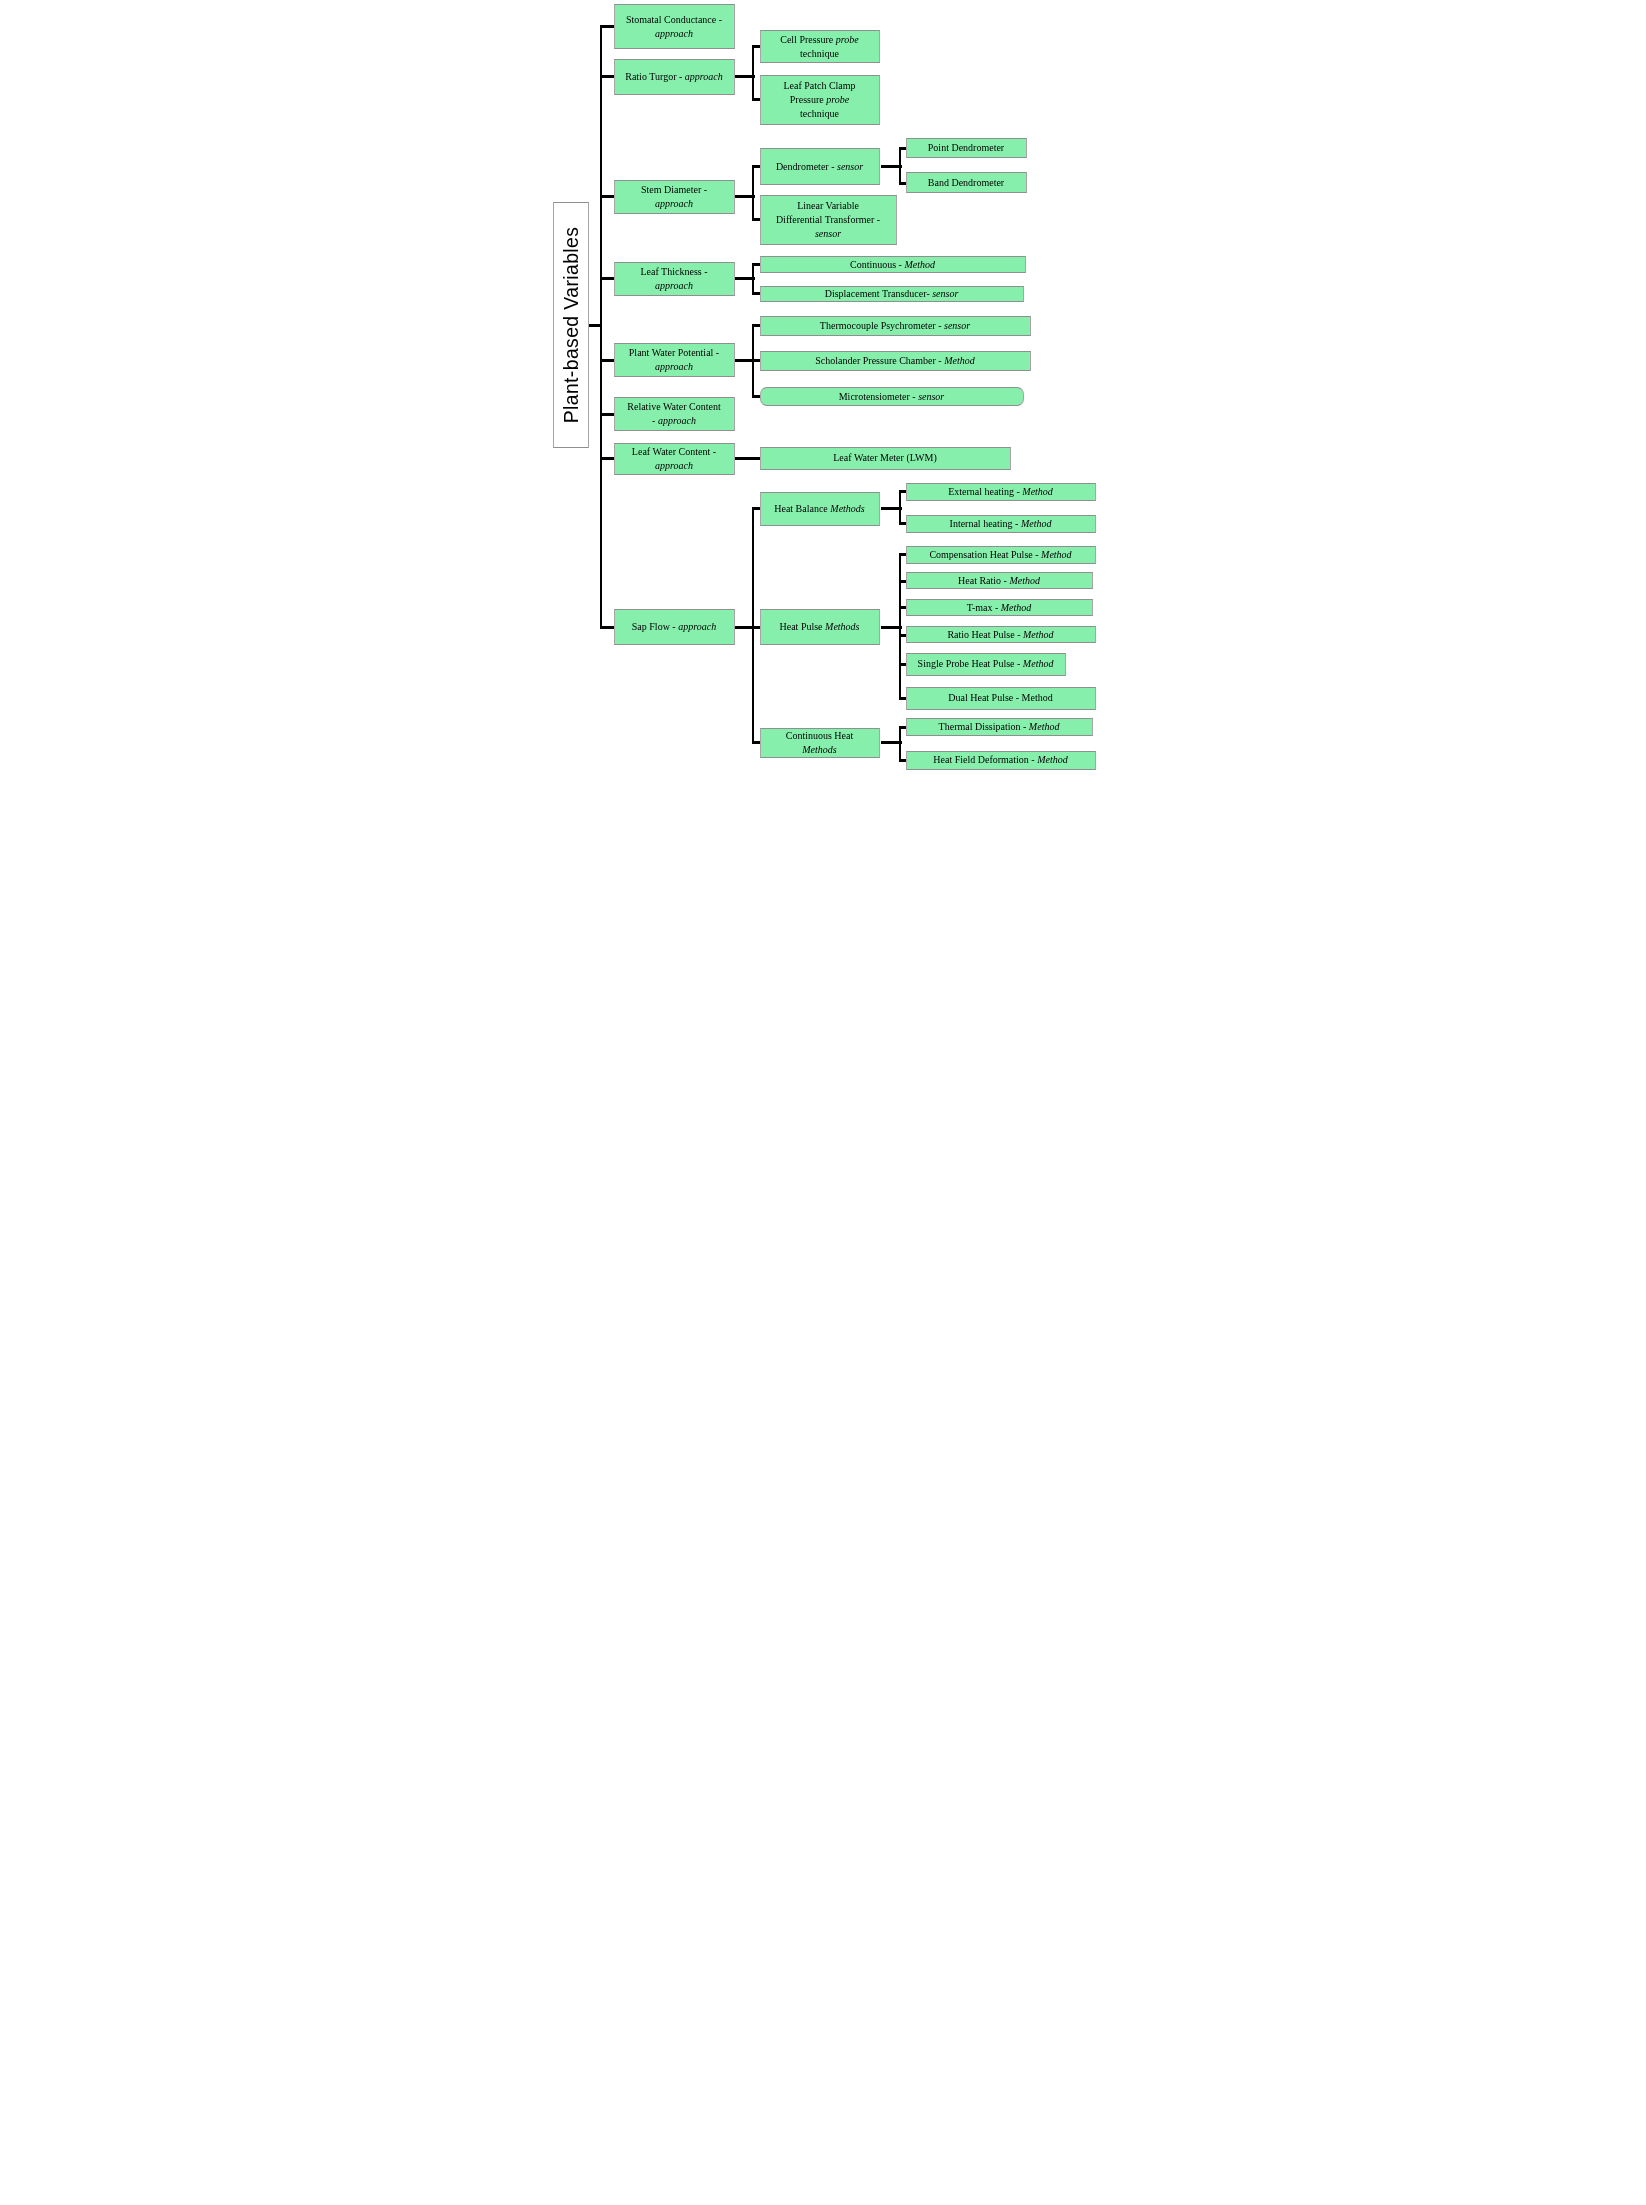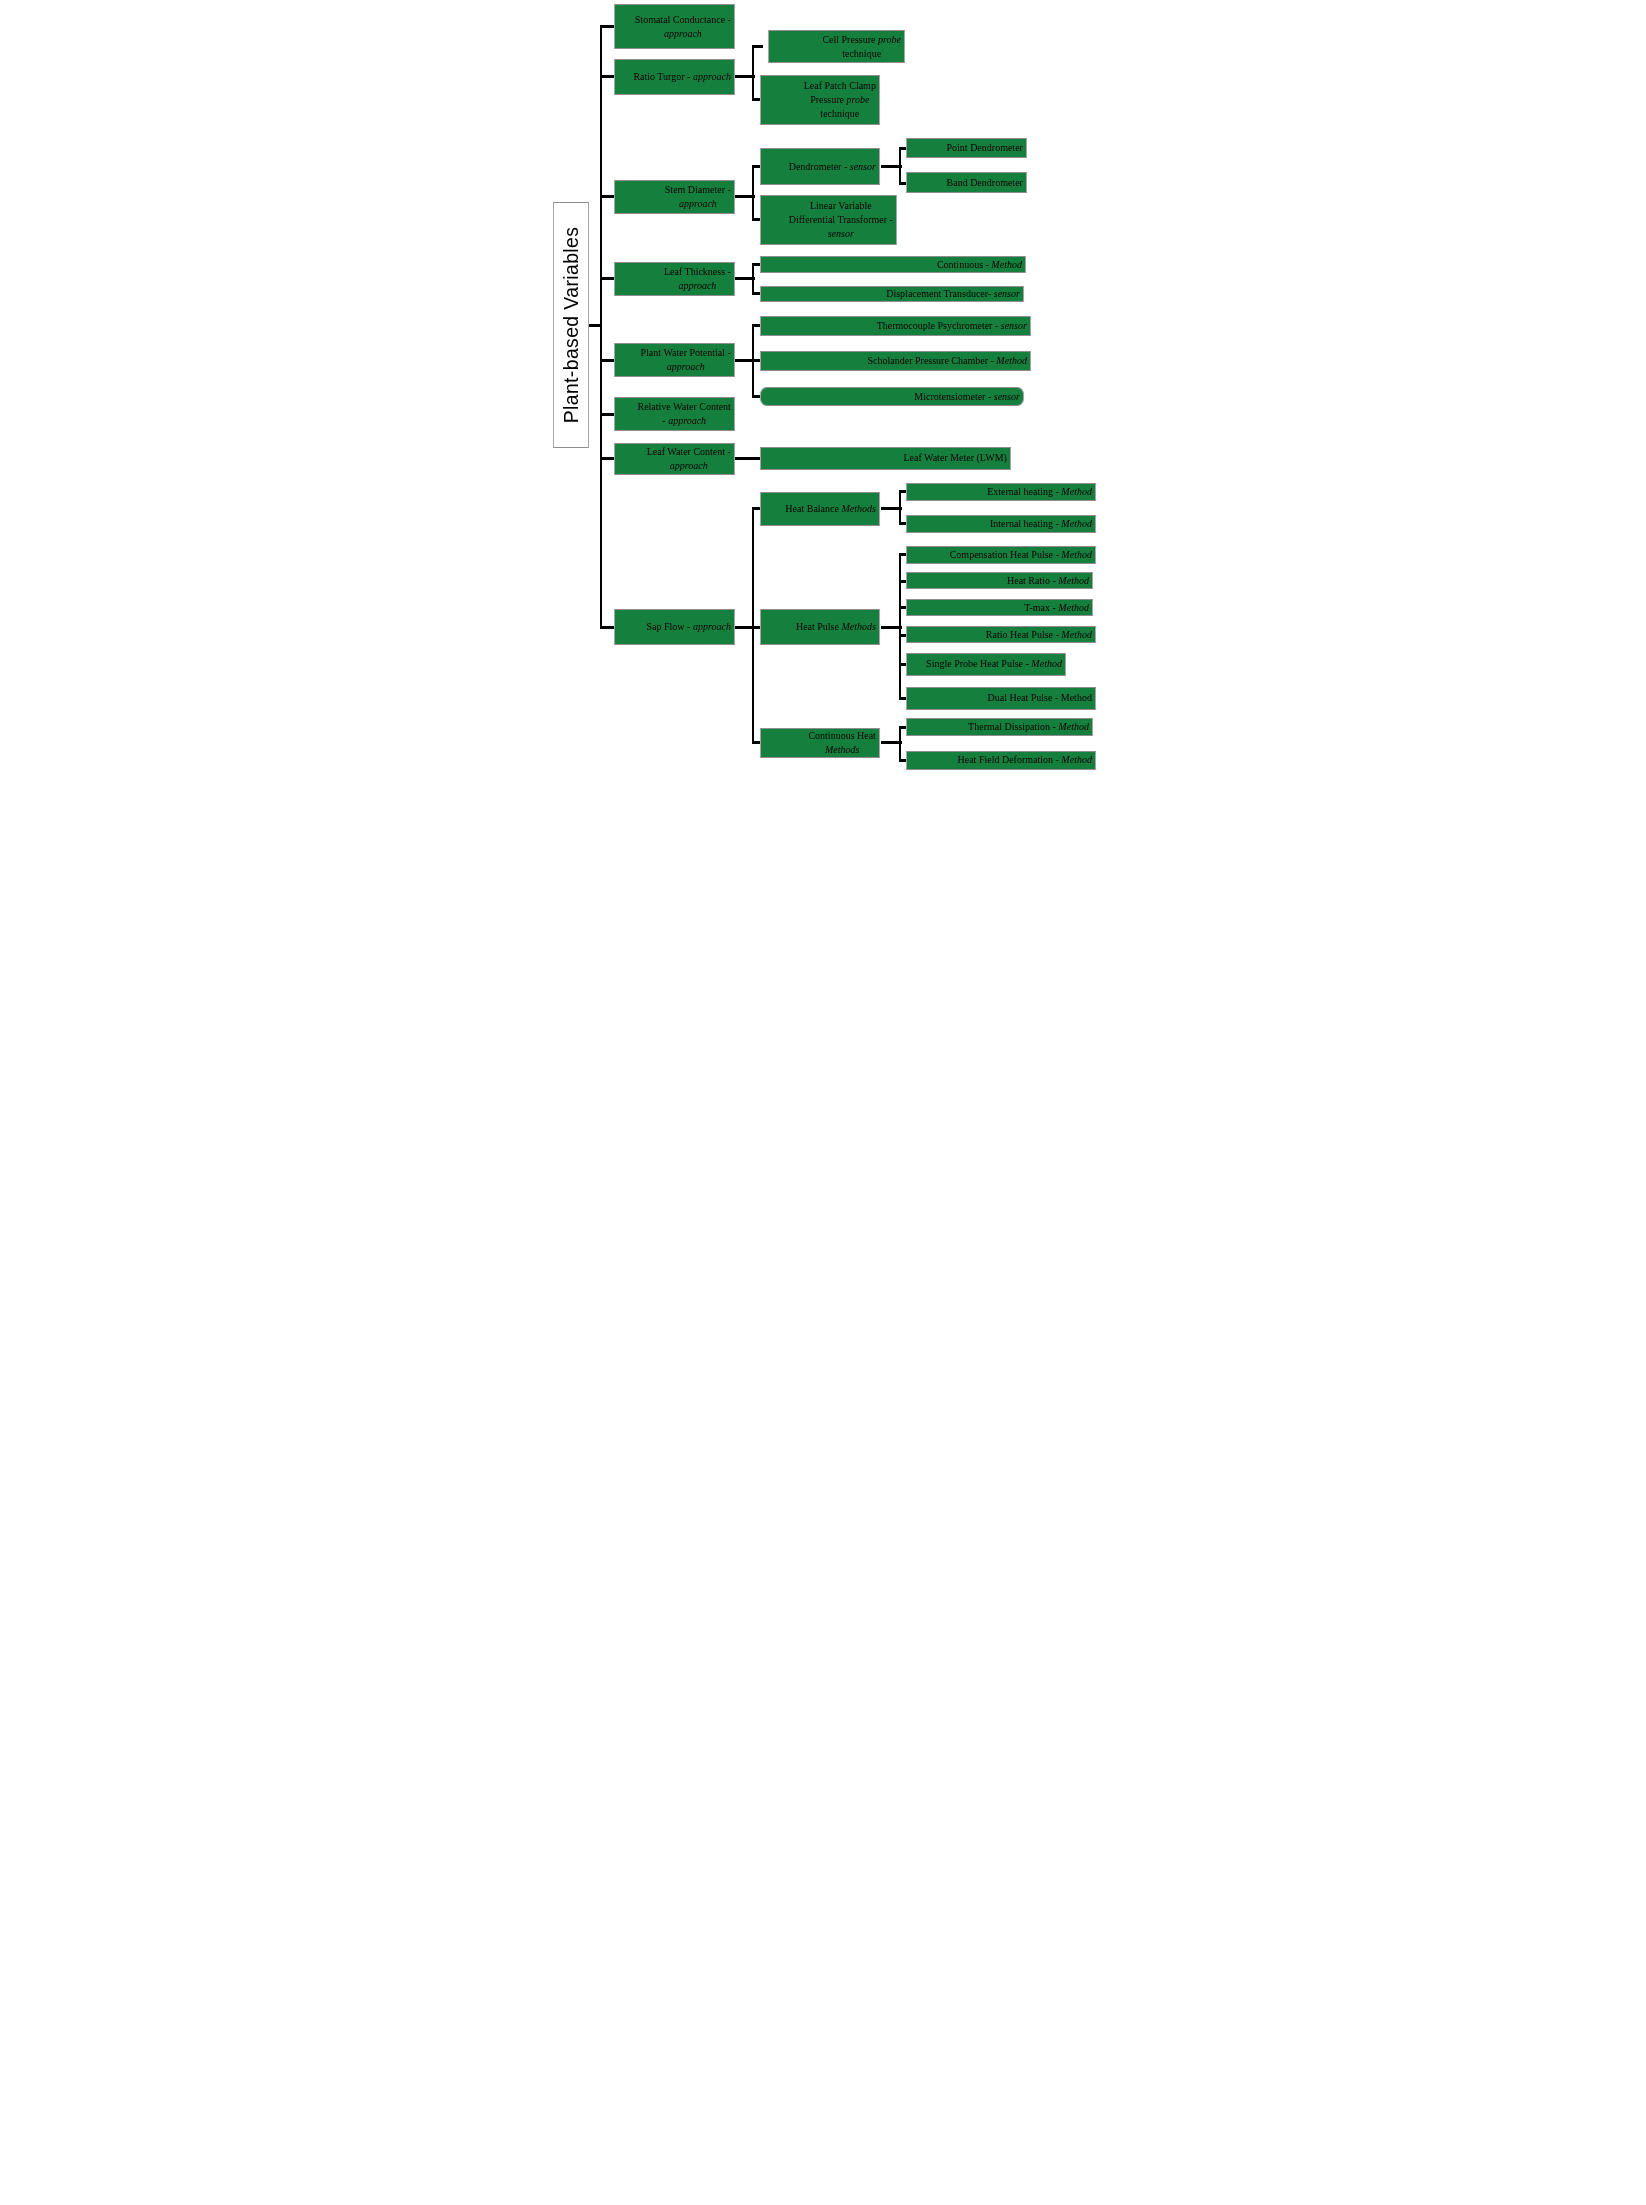--- a/index.html
+++ b/index.html
@@ -7,23 +7,23 @@
     position:relative;
     width:549px;height:774px;
     margin:0 auto;
     background:#ffffff;
     font-family:"Liberation Serif","DejaVu Serif",serif;
     color:#000;
   }
   .node{
     position:absolute;
     box-sizing:border-box;
-    display:flex;align-items:center;justify-content:flex-end;
+    display:flex;align-items:center;justify-content:center;
     text-align:center;
-    background:#15803d;
+    background:#86efac;
     border:0.9px solid #a6a6a6;
     border-top:1.3px solid #8f8f8f;
     border-bottom:1.3px solid #8f8f8f;
     font-size:10px;
     line-height:1.38;
     white-space:pre-line;
     padding:0.9px 2.6px;
   }
   .node .it{font-style:italic;}
   .root-box{
@@ -99,21 +99,21 @@
   <div class="line" style="left:203px;top:324px;width:11px;height:2.6px;"></div>
   <div class="line" style="left:203px;top:395px;width:11px;height:2.6px;"></div>
 
   <div class="line" style="left:186px;top:457px;width:25.6px;height:2.6px;"></div>
 
   <div class="line" style="left:186px;top:626px;width:25.6px;height:2.6px;"></div>
   <div class="line" style="left:203px;top:507px;width:2.6px;height:237px;"></div>
   <div class="line" style="left:203px;top:507px;width:11px;height:2.6px;"></div>
   <div class="line" style="left:203px;top:741px;width:11px;height:2.6px;"></div>
 
-  <div class="node" style="left:211px;top:30px;width:137px;height:33px;margin-left:8px;"><span><span>Cell Pressure </span><span class="it">probe</span><span>
+  <div class="node" style="left:211px;top:30px;width:120px;height:33px;"><span><span>Cell Pressure </span><span class="it">probe</span><span>
 technique</span></span></div>
   <div class="node" style="left:211px;top:75px;width:120px;height:50px;"><span><span>Leaf Patch Clamp
 Pressure </span><span class="it">probe</span><span>
 technique</span></span></div>
   <div class="node" style="left:211px;top:148px;width:120px;height:37px;"><span><span>Dendrometer - </span><span class="it">sensor</span></span></div>
   <div class="node" style="left:211px;top:195px;width:137px;height:50px;"><span><span>Linear Variable
 Differential Transformer -
 </span><span class="it">sensor</span></span></div>
   <div class="node" style="left:211px;top:256px;width:266px;height:17px;"><span><span>Continuous - </span><span class="it">Method</span></span></div>
   <div class="node" style="left:211px;top:286px;width:264px;height:16px;"><span><span>Displacement Transducer- </span><span class="it">sensor</span></span></div>

